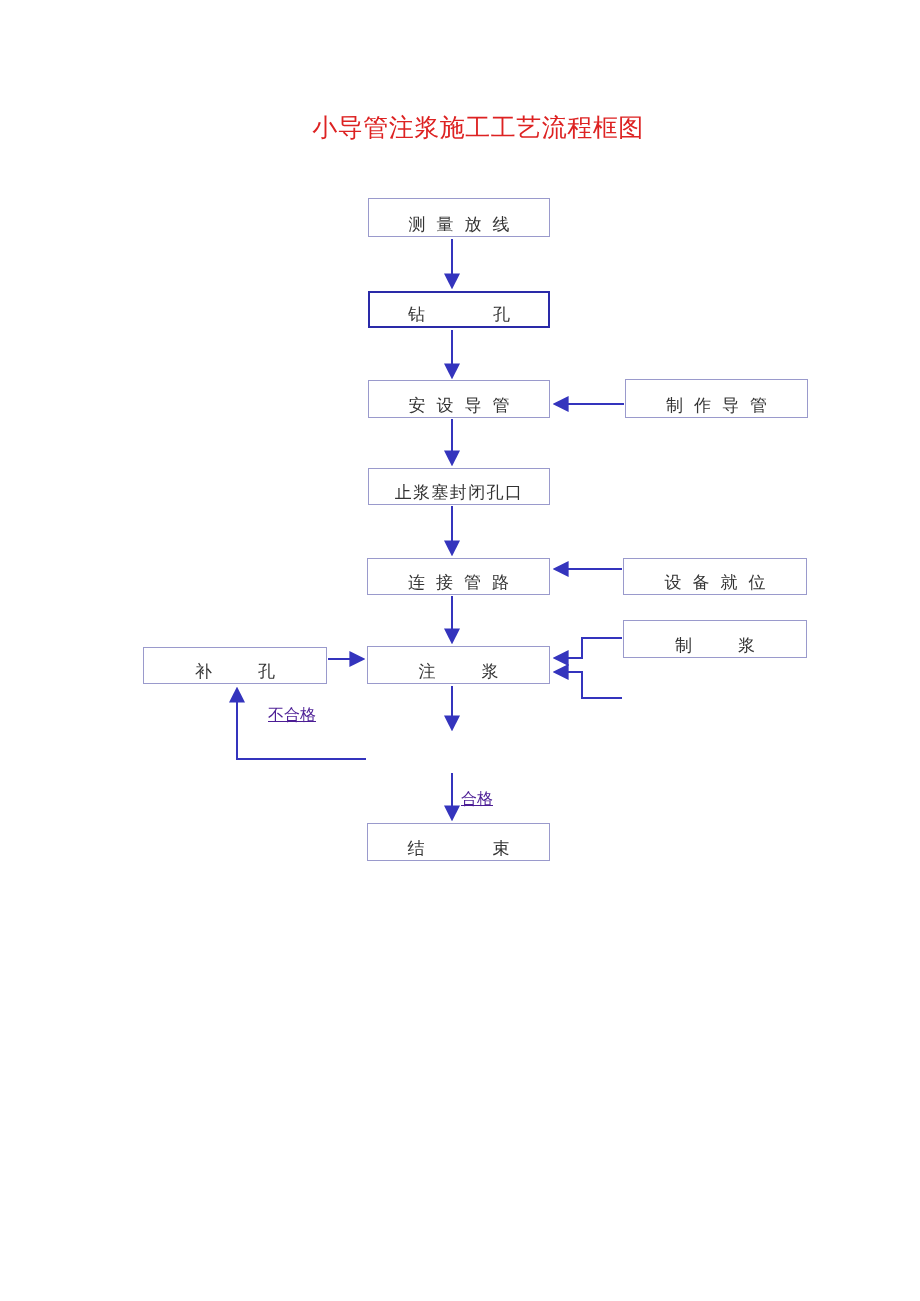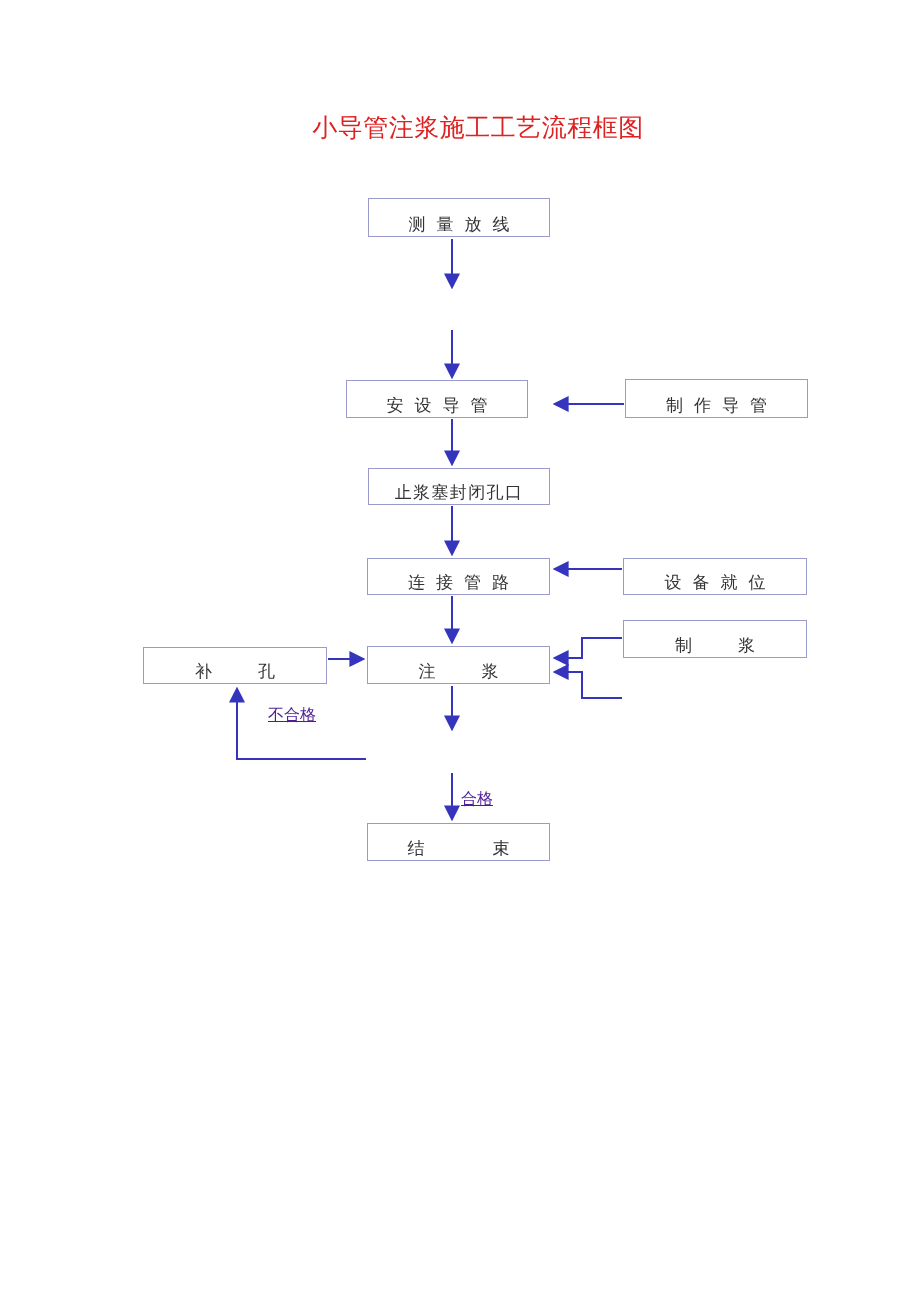--- a/index.html
+++ b/index.html
@@ -74,22 +74,25 @@
     <path class="conn" d="M328,659 H363"></path>
     <path class="conn" d="M622,638 H582 V658 H555"></path>
     <path class="conn" d="M622,698 H582 V672 H555"></path>
     <path class="conn" d="M366,759 H237 V689"></path>
   </svg>
 
   <div class="node ls-med" style="left:368px;top:198px;width:182px;height:39px">
     <span class="lbl">测量放线</span>
   </div>
 
+  <div class="node ls-xwide strong" style="left:368px;top:291px;width:182px;height:37px">
+    <span class="lbl">钻孔</span>
+  </div>
 
-  <div class="node ls-med" style="left:346px;top:380px;width:182px;height:38px">
+  <div class="node ls-med" style="left:368px;top:380px;width:182px;height:38px">
     <span class="lbl">安设导管</span>
   </div>
 
   <div class="node ls-tight" style="left:368px;top:468px;width:182px;height:37px">
     <span class="lbl">止浆塞封闭孔口</span>
   </div>
 
   <div class="node ls-med" style="left:367px;top:558px;width:183px;height:37px">
     <span class="lbl">连接管路</span>
   </div>

